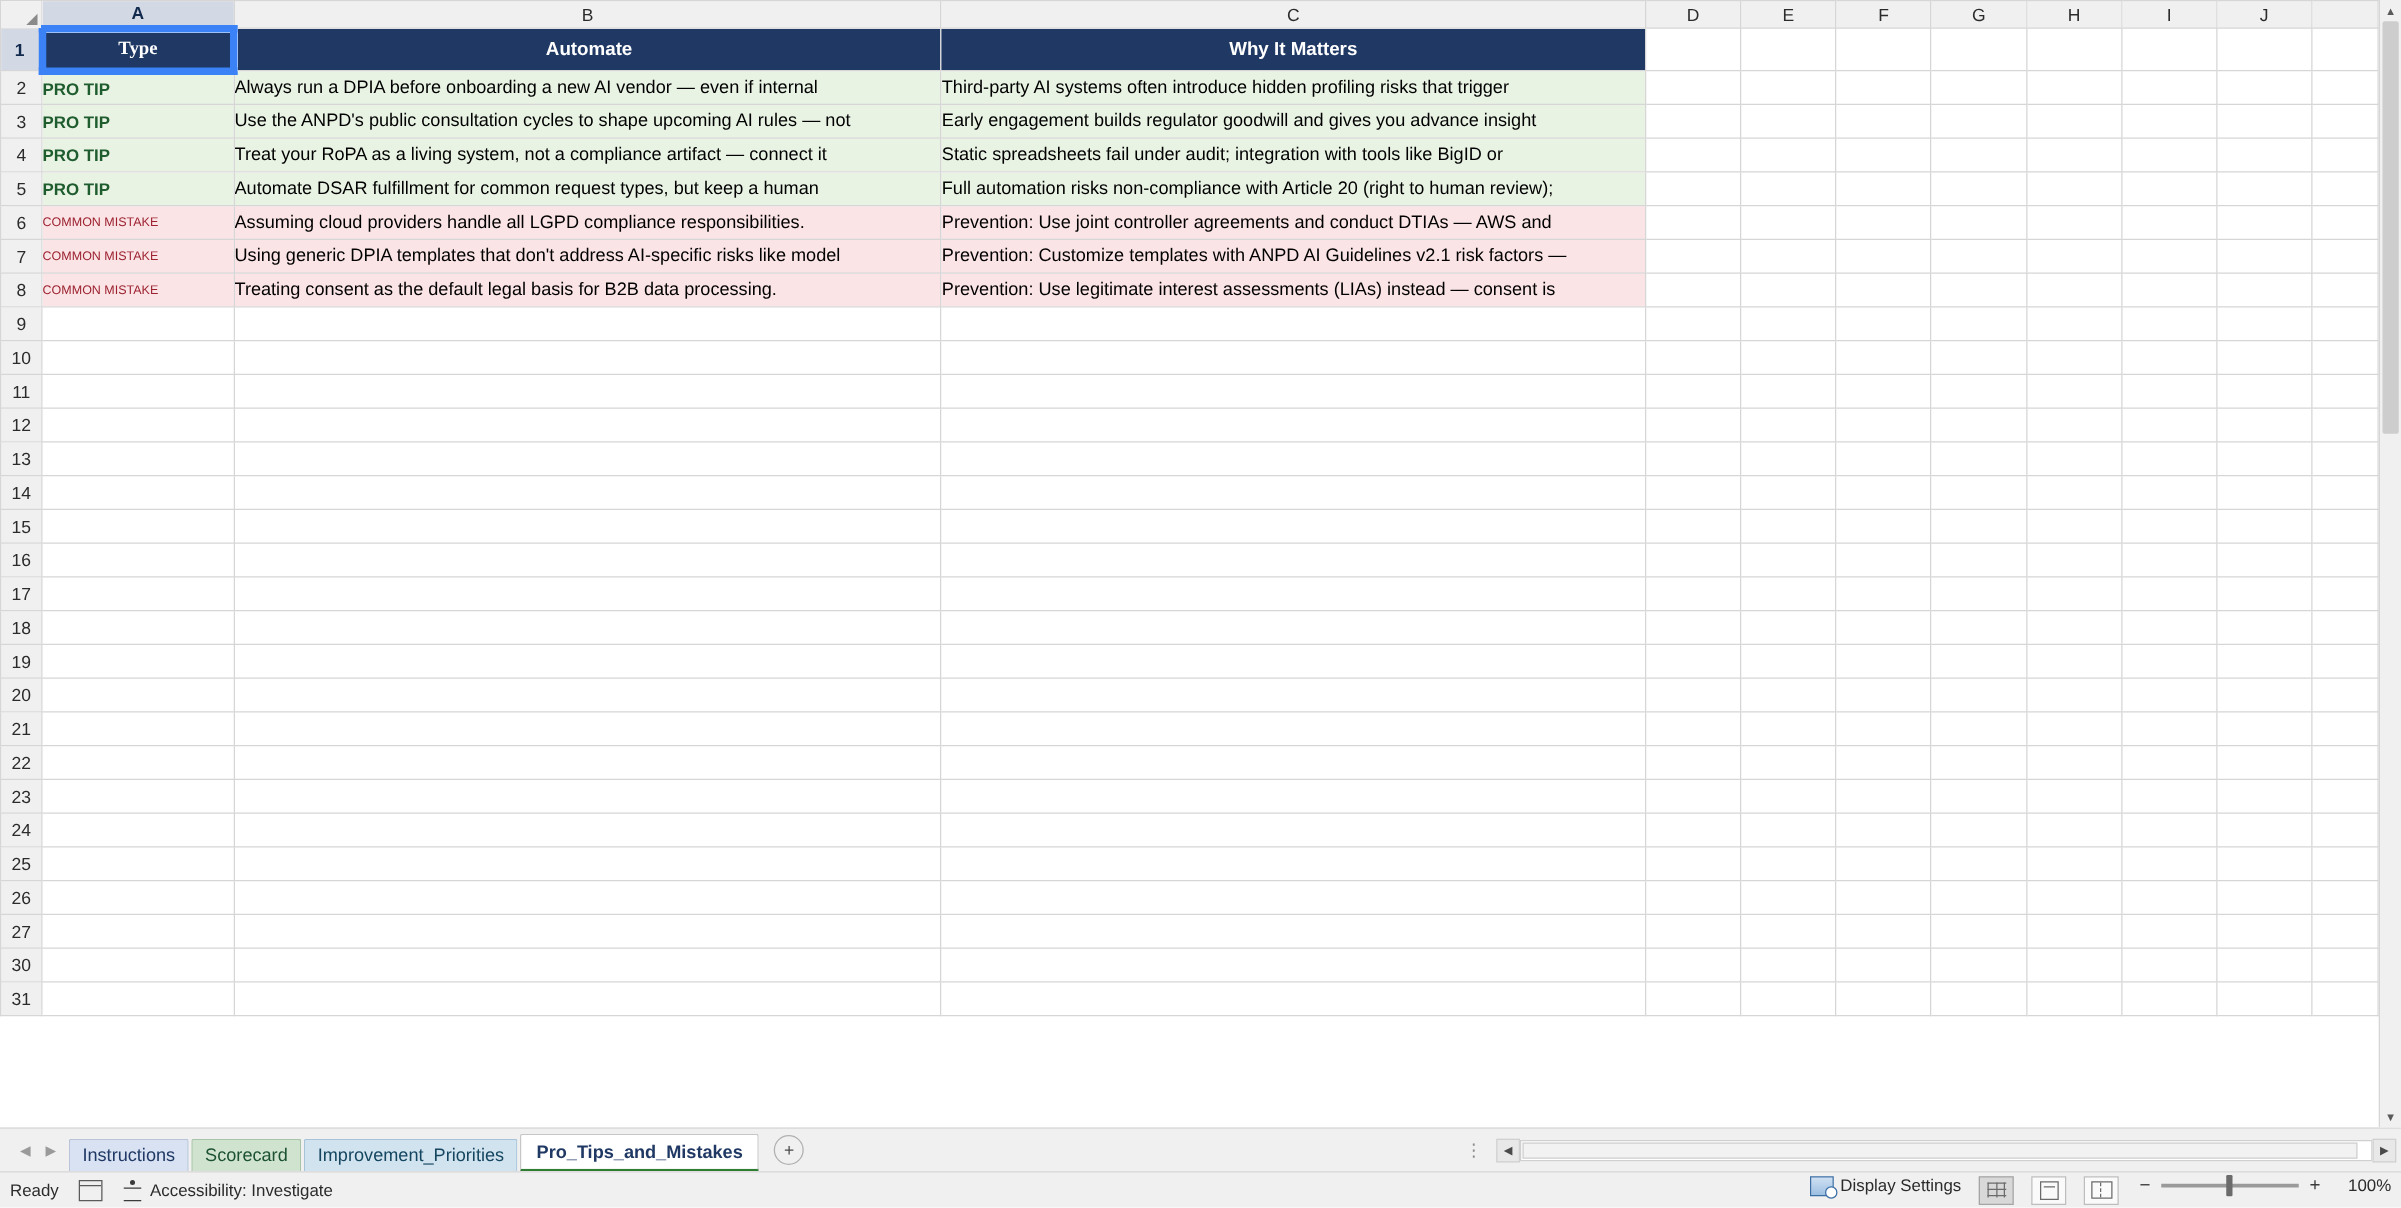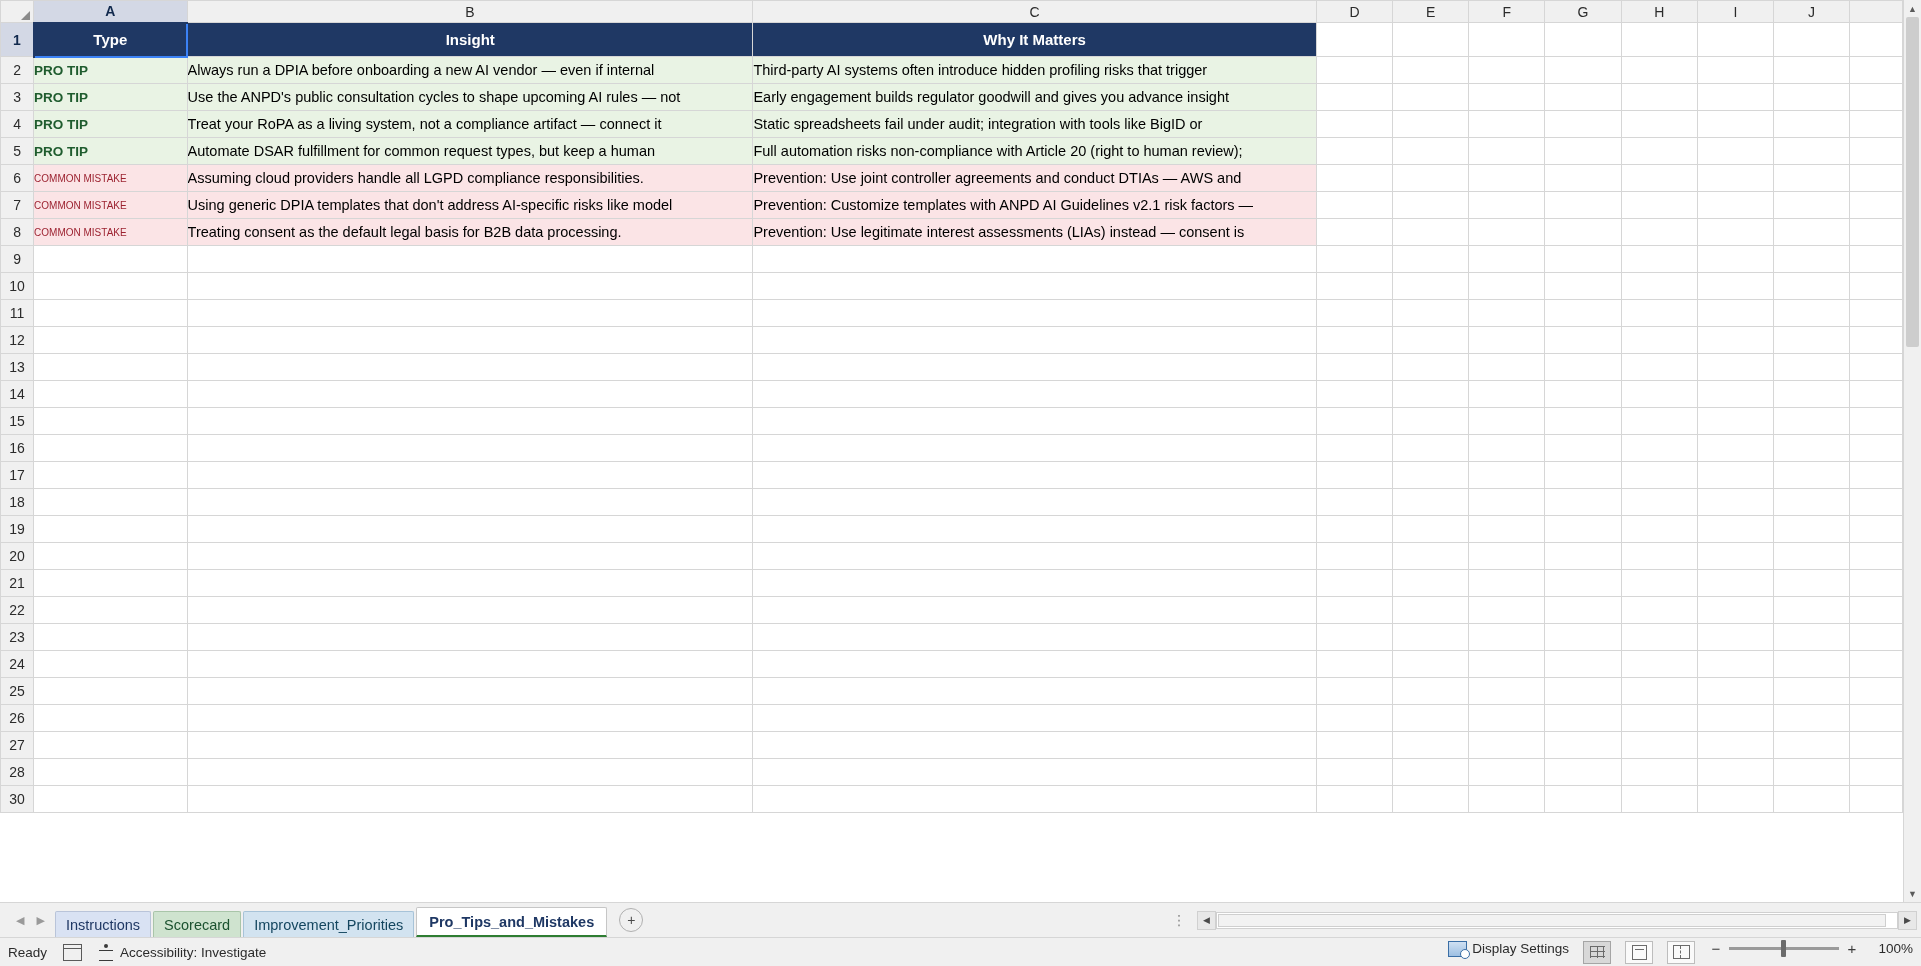--- a/index.html
+++ b/index.html
@@ -120,21 +120,22 @@
   td.hdrcell {
     background: #1f3864;
     color: #ffffff;
     font-weight: bold;
     text-align: center;
     font-size: 15px;
     border: 1px solid #1f3864;
     height: 34px;
   }
   td.hdrcell.active {
-    border: 2px solid #3b82f6;
+    border: 6px solid #3b82f6;
+    font-family: Liberation Serif, serif;
   }
 
   td.tip {
     background: #e9f3e4;
   }
   td.tip-type {
     background: #e9f3e4;
     color: #1f5c2e;
     font-weight: bold;
     font-size: 13.5px;
@@ -426,21 +427,21 @@
               <th class="colhead">I</th>
               <th class="colhead">J</th>
               <th class="colhead"></th>
             </tr>
           </thead>
           <tbody>
 
             <tr>
               <td class="rowhead sel">1</td>
               <td class="hdrcell active">Type</td>
-              <td class="hdrcell">Insight</td>
+              <td class="hdrcell">Automate</td>
               <td class="hdrcell">Why It Matters</td>
               <td class="cell empty"></td>
               <td class="cell empty"></td>
               <td class="cell empty"></td>
               <td class="cell empty"></td>
               <td class="cell empty"></td>
               <td class="cell empty"></td>
               <td class="cell empty"></td>
               <td class="cell empty"></td>
             </tr>
@@ -804,35 +805,35 @@
                 <td class="cell empty"></td>
                 <td class="cell empty"></td>
                 <td class="cell empty"></td>
                 <td class="cell empty"></td>
                 <td class="cell empty"></td>
                 <td class="cell empty"></td>
                 <td class="cell empty"></td>
                 <td class="cell empty"></td>
               </tr>
             <tr>
-                <td class="rowhead">28</td>
-                <td class="cell empty"></td>
-                <td class="cell empty"></td>
-                <td class="cell empty"></td>
-                <td class="cell empty"></td>
-                <td class="cell empty"></td>
-                <td class="cell empty"></td>
-                <td class="cell empty"></td>
-                <td class="cell empty"></td>
-                <td class="cell empty"></td>
-                <td class="cell empty"></td>
-                <td class="cell empty"></td>
-              </tr>
-            <tr>
                 <td class="rowhead">30</td>
+                <td class="cell empty"></td>
+                <td class="cell empty"></td>
+                <td class="cell empty"></td>
+                <td class="cell empty"></td>
+                <td class="cell empty"></td>
+                <td class="cell empty"></td>
+                <td class="cell empty"></td>
+                <td class="cell empty"></td>
+                <td class="cell empty"></td>
+                <td class="cell empty"></td>
+                <td class="cell empty"></td>
+              </tr>
+            <tr>
+                <td class="rowhead">31</td>
                 <td class="cell empty"></td>
                 <td class="cell empty"></td>
                 <td class="cell empty"></td>
                 <td class="cell empty"></td>
                 <td class="cell empty"></td>
                 <td class="cell empty"></td>
                 <td class="cell empty"></td>
                 <td class="cell empty"></td>
                 <td class="cell empty"></td>
                 <td class="cell empty"></td>

